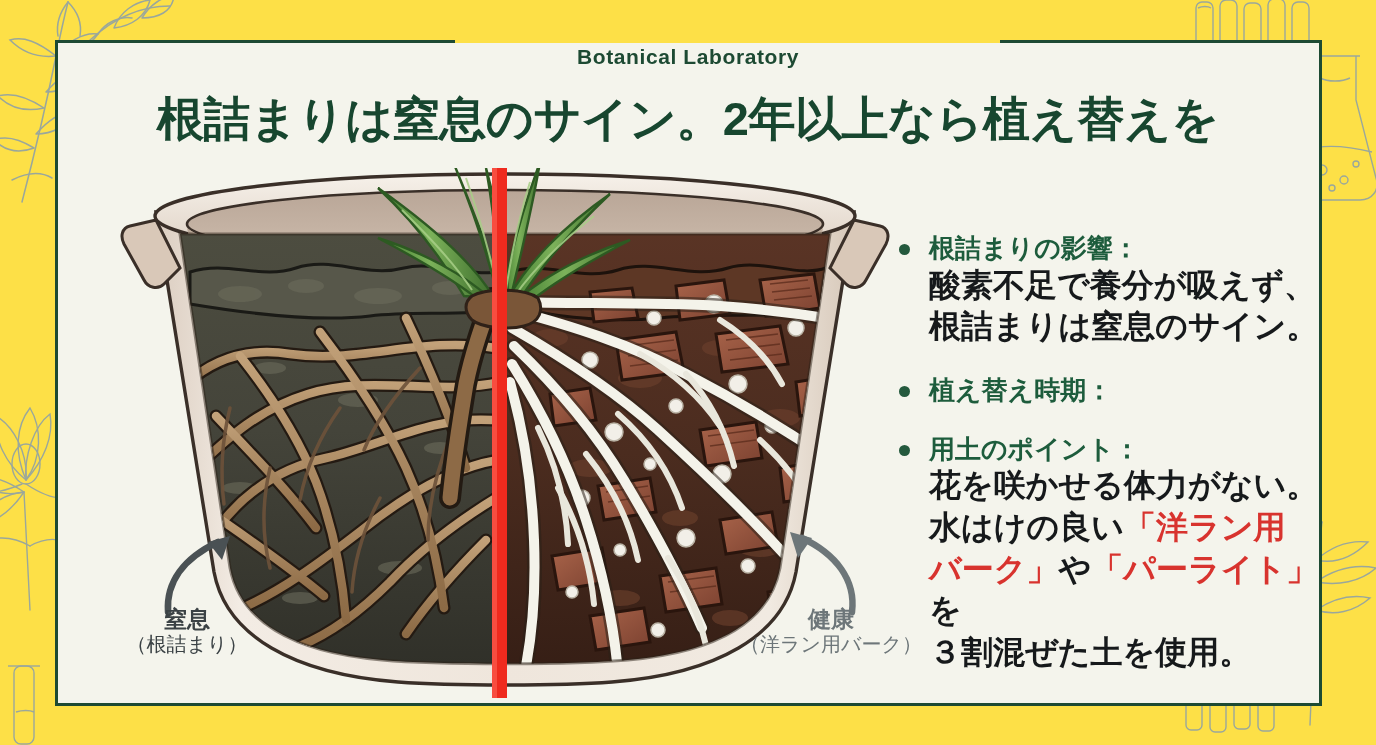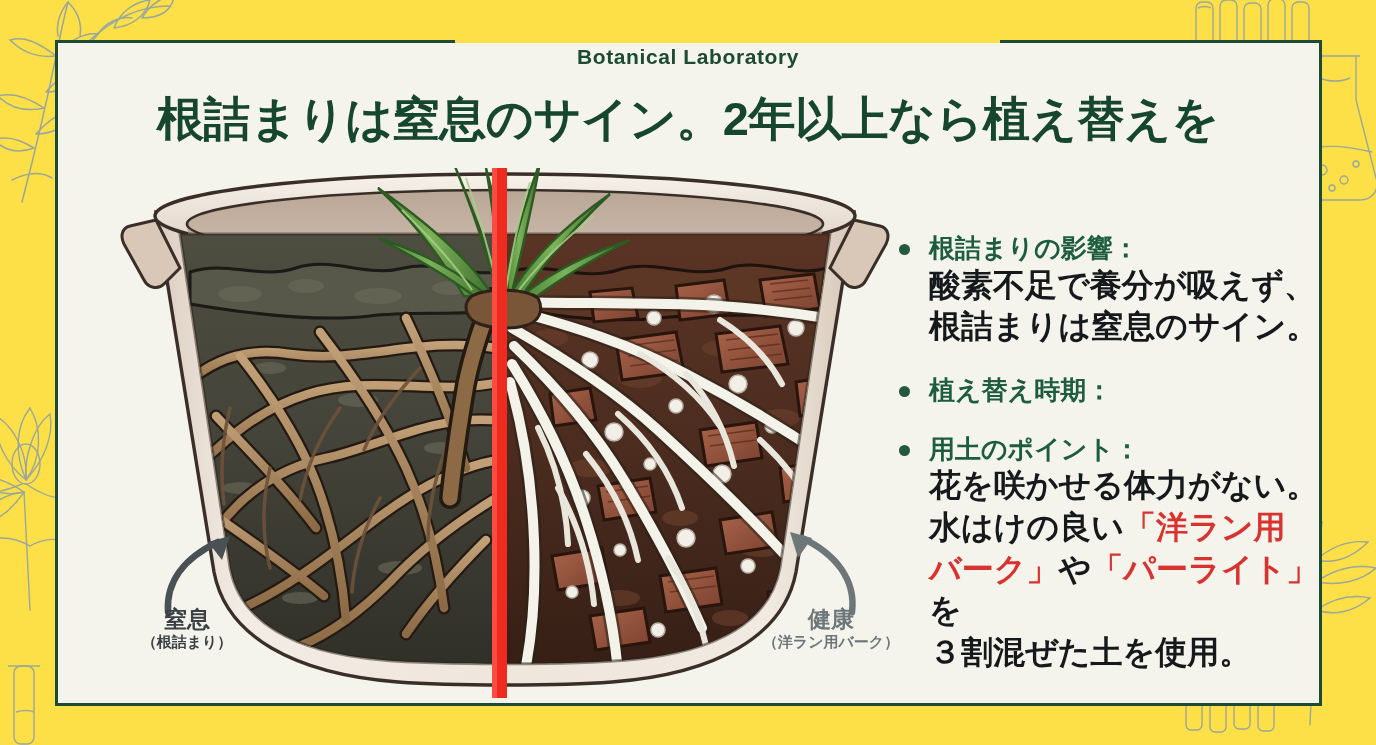--- a/index.html
+++ b/index.html
@@ -72,21 +72,21 @@
   #illustration {
     position: absolute;
     left: 120px; top: 168px;
     width: 770px; height: 530px;
   }
   #illustration svg { display: block; }
 
   
   .caption { position: absolute; text-align: center; line-height: 1.16; }
   .caption .big   { font-size: 23px; font-weight: bold; display: block; }
-  .caption .small { font-size: 15px; font-weight: bold; display: block; }
+  .caption .small { font-size: 20px; font-weight: normal; display: block; }
 
   #caption-left  { left: 92px;  top: 606px; width: 190px; color: #3b4245; }
   #caption-right { left: 706px; top: 606px; width: 250px; color: #6d7679; }
 
   .arrow { position: absolute; pointer-events: none; }
   #arrow-left  { left: 152px; top: 520px; }
   #arrow-right { left: 760px; top: 518px; }
 
   
   #bullets {

